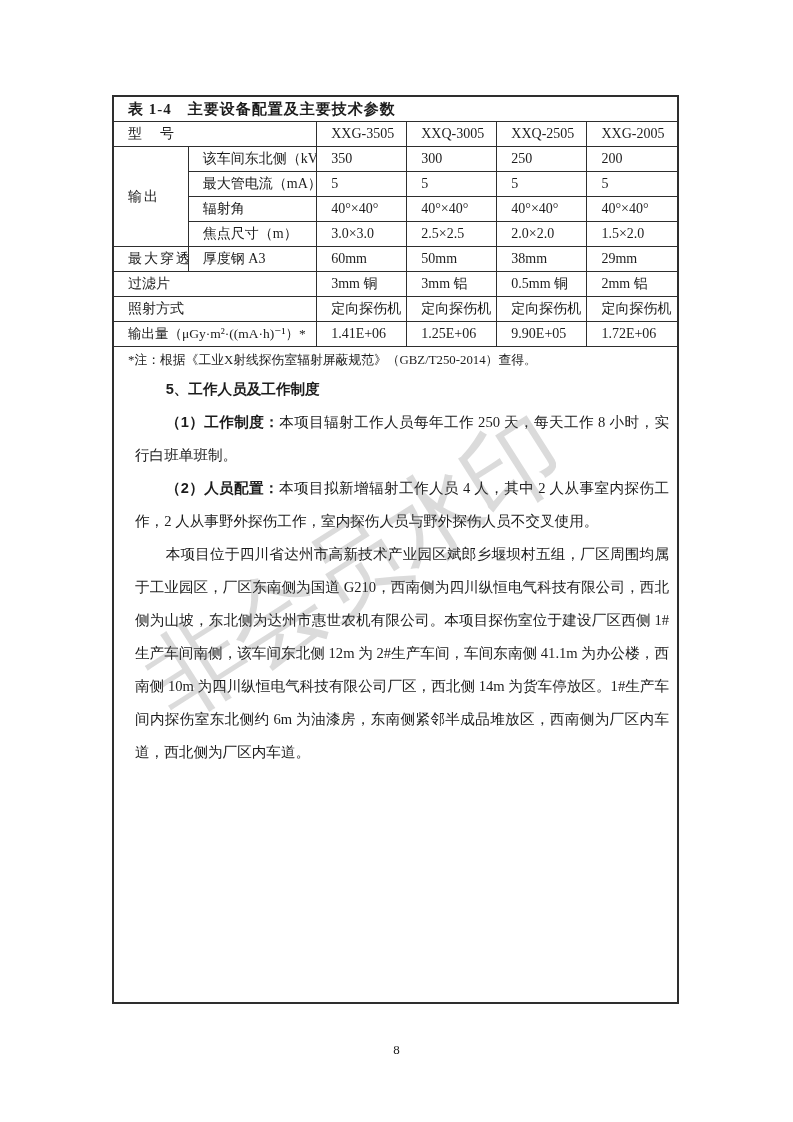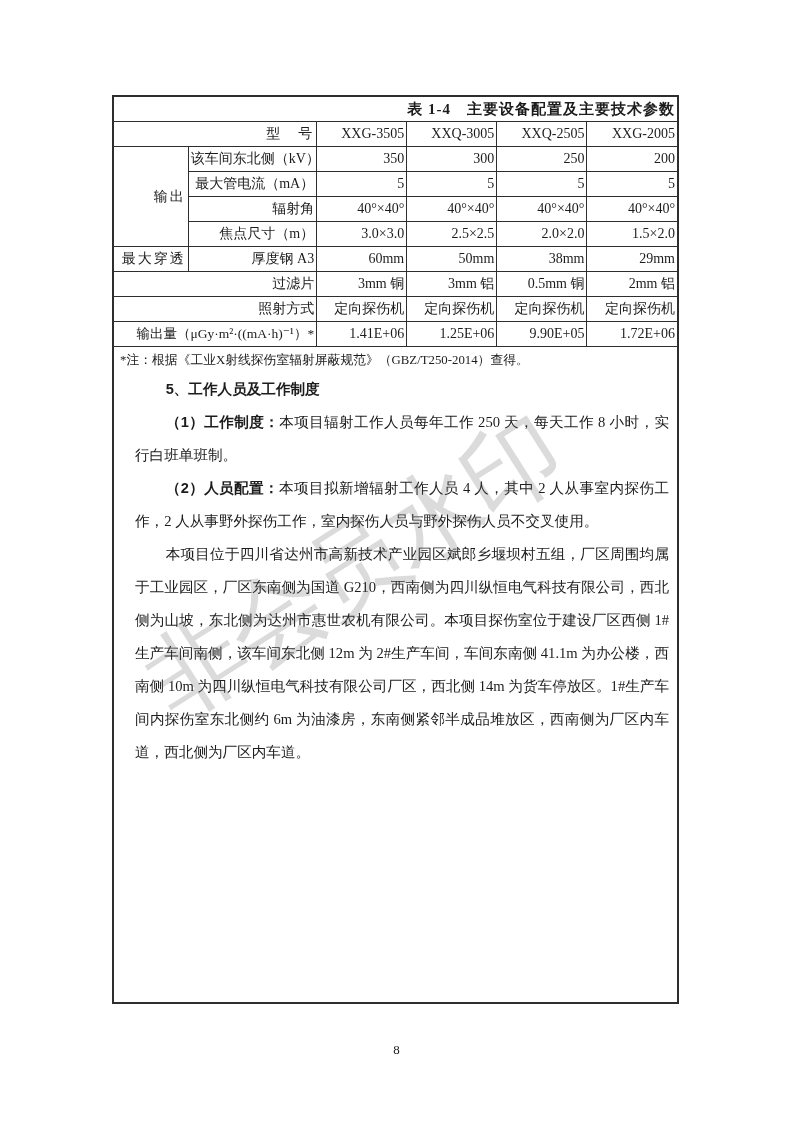--- a/index.html
+++ b/index.html
@@ -22,41 +22,41 @@
   
   table.spec {
     width:100%;
     border-collapse:collapse;
     table-layout:fixed;
     font-size:14px;
     border-left:hidden; border-right:hidden; border-top:hidden;
   }
   table.spec td {
     border:1px solid #2e2e2e;
-    text-align:right;
+    text-align:left;
     vertical-align:middle;
-    padding:1px 2px;
+    padding:1px 14px;
     height:22px;
     line-height:20px;
     overflow:hidden;
     white-space:nowrap;
   }
   td.t-title {
     font-weight:bold;
     font-size:15px;
     height:29px;
     letter-spacing:1px;
   }
   td.group { letter-spacing:2px; }
   td.outlabel { font-size:13.5px; }
   
   .note {
     font-size:12.8px;
     line-height:21px;
-    padding:3px 6px 0 6px;
+    padding:3px 6px 0 14px;
   }
   
   .bodytext {
     padding:2px 8px 0 8px;
     font-size:14.6px;
     line-height:33px;
     text-align:justify;
     margin-left:13px;
   }
   .bodytext p { margin:0; text-indent:2.1em; }

